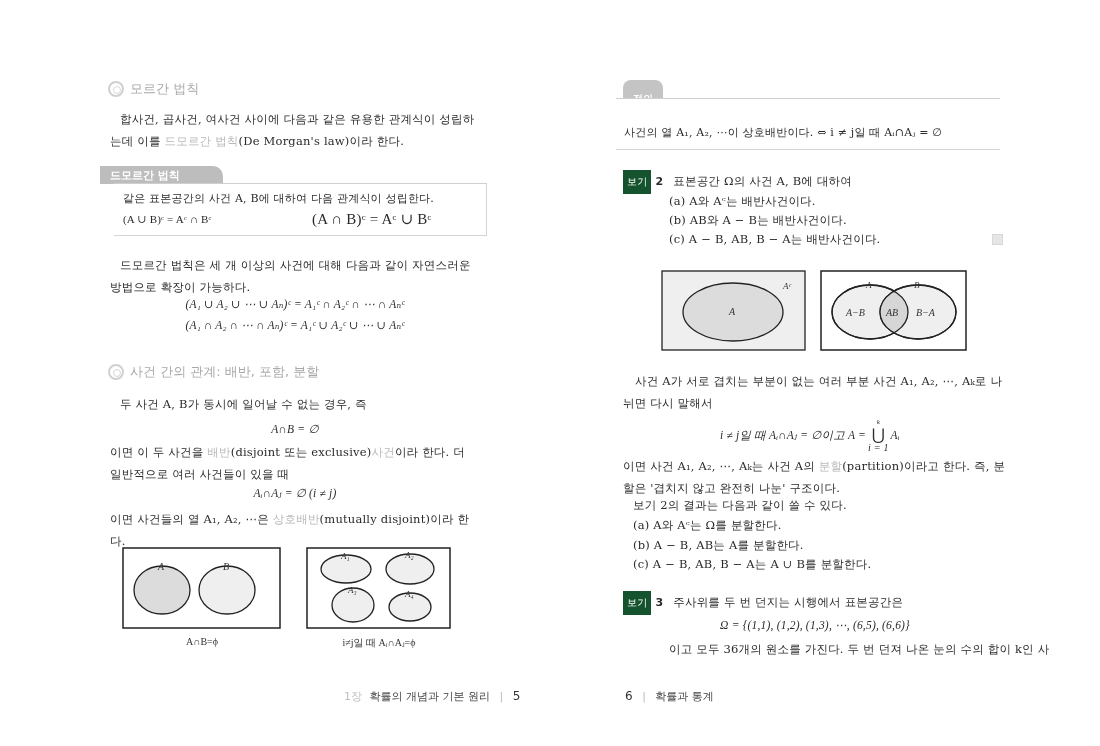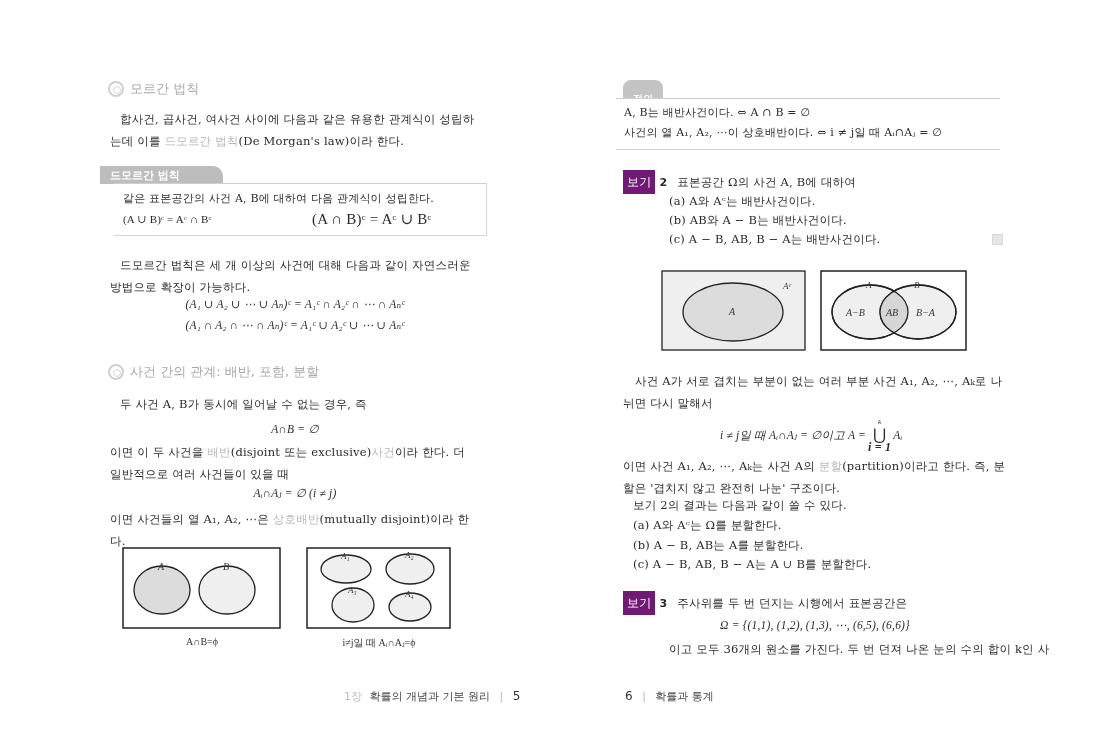--- a/index.html
+++ b/index.html
@@ -15,21 +15,21 @@
   .hl { color: #b8b8b8; }
   .section-head { font-family: "DejaVu Sans", sans-serif; font-size: 13px; color: #a8a8a8; display:flex; align-items:center; gap:6px; }
   .section-icon { width: 16px; height: 16px; border-radius: 50%; border: 2px solid #d0d0d0; box-sizing: border-box; position: relative; }
   .section-icon::after { content:""; position:absolute; left:3px; top:3px; width:6px; height:6px; border-radius:50%; border:1px solid #d8d8d8; }
   .box { border: 1px solid #d4d4d4; border-top: 1px solid #cfcfcf; background: #fff; box-sizing: border-box; }
   .tab-label { background: #bdbdbd; color: #fff; font-family: "DejaVu Sans", sans-serif; font-size: 11px; font-weight: bold; border-radius: 0 10px 0 0; padding: 2px 10px; box-sizing: border-box; }
   .center { text-align: center; }
   .footer { font-family: "DejaVu Sans", sans-serif; font-size: 11px; color: #444; }
   .footer .pg { font-size: 12px; color: #333; }
   .footer .sep { color: #bbb; margin: 0 6px; }
-  .example-tag { display:inline-block; background:#701a75; color:#fff; font-family:"DejaVu Sans",sans-serif; font-size:12px; padding:1px 4px; margin-right:4px; }
+  .example-tag { display:inline-block; background:#14532d; color:#fff; font-family:"DejaVu Sans",sans-serif; font-size:10px; padding:1px 4px; margin-right:4px; }
   .example-num { font-family:"DejaVu Sans",sans-serif; font-weight:bold; font-size:11px; margin-right:10px; }
   .def-tag { display:inline-block; background:#c4c4c4; color:#fff; font-family:"DejaVu Sans",sans-serif; font-size:10px; font-weight:bold; padding:12px 10px; border-radius:8px 8px 0 0; }
   .def-title { font-family:"DejaVu Sans",sans-serif; font-size:11px; font-weight:bold; color:#222; margin-left:12px; }
   svg text { font-family: "Liberation Serif", serif; font-style: italic; }
 </style>
 </head>
 <body>
 
 <div class="page page-left">
 
@@ -98,21 +98,20 @@
   </div>
 </div>
 
 <div class="page page-right">
 
   <div class="abs" style="left:73px; top:80px; display:flex; align-items:flex-end;">
     <span class="def-tag">정의</span>
     <span class="def-title">배반사건, 상호배반</span>
   </div>
   <div class="abs box" style="left:66px; top:98px; width:384px; height:52px; border-left:none; border-right:none;">
-    <div class="body-text" style="position:absolute; left:8px; top:4px; font-size:11px; line-height:20px;">A, B는 배반사건이다. ⇔ A ∩ B = ∅</div>
     <div class="body-text" style="position:absolute; left:8px; top:24px; font-size:11px; line-height:20px;">사건의 열 A₁, A₂, ⋯이 상호배반이다. ⇔ i ≠ j일 때 Aᵢ∩Aⱼ = ∅</div>
   </div>
 
   <div class="abs body-text" style="left:73px; top:170px;">
     <span class="example-tag">보기</span><span class="example-num">2</span><span>표본공간 Ω의 사건 A, B에 대하여</span>
   </div>
   <div class="abs body-text" style="left:119px; top:190px;">(a) A와 Aᶜ는 배반사건이다.</div>
   <div class="abs body-text" style="left:119px; top:209px;">(b) AB와 A − B는 배반사건이다.</div>
   <div class="abs body-text" style="left:119px; top:228px;">(c) A − B, AB, B − A는 배반사건이다.</div>
   <div class="abs" style="left:442px; top:234px; width:9px; height:9px; background:#e6e6e6; border:1px solid #d8d8d8;"></div>
@@ -139,21 +138,21 @@
     <text x="66" y="46" font-size="10" fill="#333">AB</text>
     <text x="96" y="46" font-size="10" fill="#333">B−A</text>
   </svg>
 
   <div class="abs body-text" style="left:73px; top:370px; width:382px; text-indent:12px;">사건 A가 서로 겹치는 부분이 없는 여러 부분 사건 A₁, A₂, ⋯, Aₖ로 나뉘면 다시 말해서</div>
   <div class="abs body-text math" style="left:170px; top:418px; display:flex; align-items:center;">
     <span>i ≠ j일 때  Aᵢ∩Aⱼ = ∅이고  A = </span>
     <span style="display:inline-flex; flex-direction:column; align-items:center; line-height:9px; margin:0 2px;">
       <span style="font-size:7px;">k</span>
       <span class="up" style="font-size:16px; line-height:16px;">⋃</span>
-      <span style="font-size:12px;font-weight:bold;">i = 1</span>
+      <span style="font-size:10px;">i = 1</span>
     </span>
     <span>Aᵢ</span>
   </div>
   <div class="abs body-text" style="left:73px; top:455px; width:384px;">
     <span>이면 사건 A₁, A₂, ⋯, Aₖ는 사건 A의 </span><span class="hl">분할</span><span>(partition)이라고 한다. 즉, 분할은 '겹치지 않고 완전히 나눈' 구조이다.</span>
   </div>
   <div class="abs body-text" style="left:83px; top:494px;">보기 2의 결과는 다음과 같이 쓸 수 있다.</div>
   <div class="abs body-text" style="left:83px; top:514px;">(a) A와 Aᶜ는 Ω를 분할한다.</div>
   <div class="abs body-text" style="left:83px; top:534px;">(b) A − B, AB는 A를 분할한다.</div>
   <div class="abs body-text" style="left:83px; top:553px;">(c) A − B, AB, B − A는 A ∪ B를 분할한다.</div>

